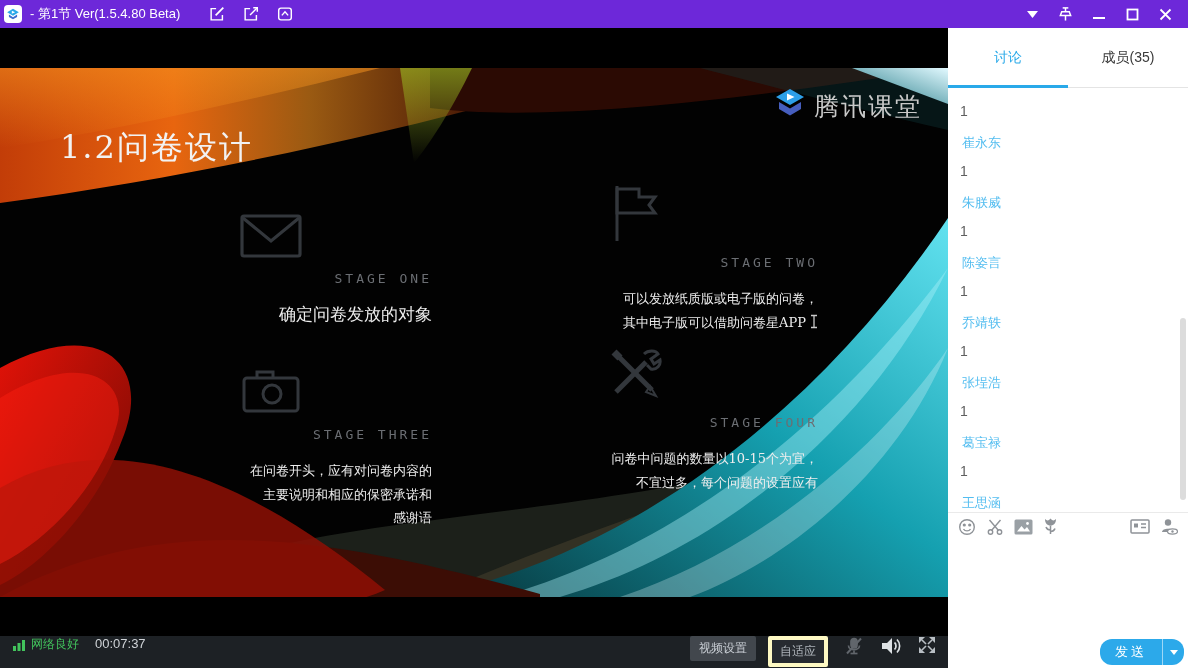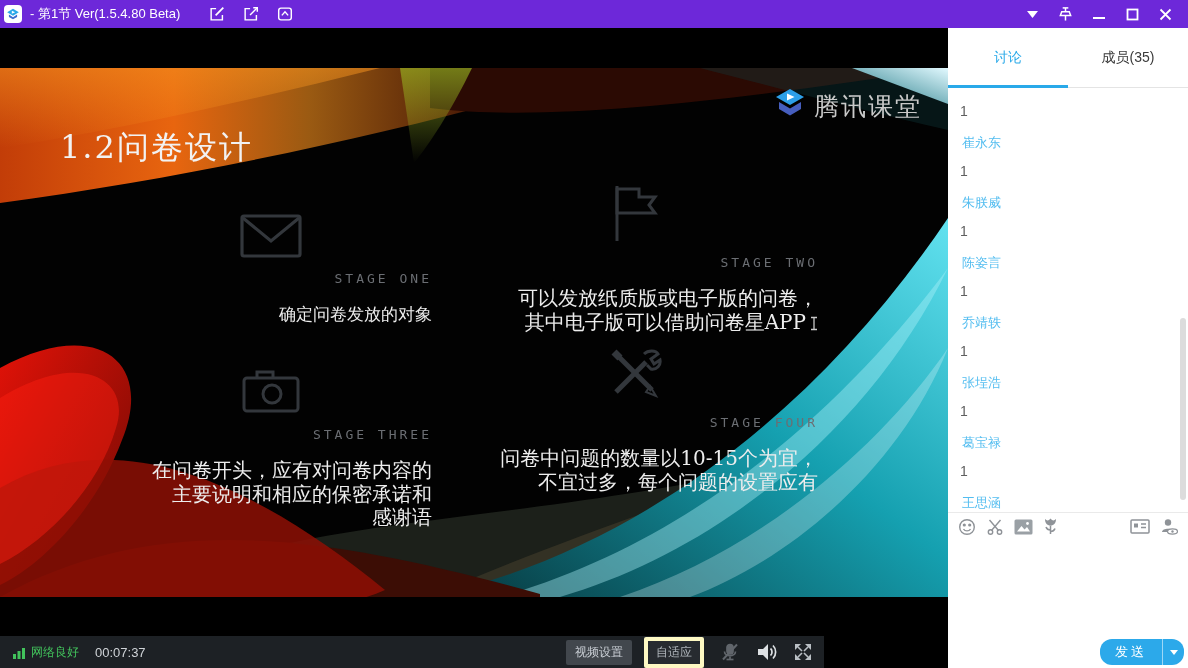--- a/index.html
+++ b/index.html
@@ -31,27 +31,27 @@
   .brand-text { font-size:25px; color:#c9c9c9; letter-spacing:2px; }
 
   .stage { position:absolute; text-align:right; }
   #stage1 { left:110px; top:128px; width:322px; }
   #stage2 { left:450px; top:112px; width:368px; }
   #stage3 { left:110px; top:284px; width:322px; }
   #stage4 { left:450px; top:272px; width:368px; }
   .stage-icon { height:62px; display:flex; align-items:flex-end; justify-content:center; margin-bottom:13px; }
   .stage-label { font-family:"DejaVu Sans Mono",monospace; font-size:13px; color:#6b6e73;
                  letter-spacing:3px; margin-bottom:17px; }
-  .stage-lines { font-family:"DejaVu Serif",serif; font-size:20px; color:#ededed; line-height:23.5px; }
+  .stage-lines { font-family:"DejaVu Serif",serif; font-size:13px; color:#ededed; line-height:23.5px; }
   #stage1 .stage-lines { font-size:17px; }
   .cursor-i { display:inline-block; vertical-align:-2px; margin-left:4px; }
 
   
-  .status-bar { position:absolute; left:0; bottom:0; width:824px; height:32px;
-                background:#1d2125; display:flex; align-items:center; padding:0 12px; }
+  .status-bar { position:absolute; left:0; bottom:0; width:948px; height:32px;
+                background:#1d2125; display:flex; align-items:flex-start; padding:0 12px; }
   .net { display:flex; align-items:center; gap:5px; }
   .net-label { color:#42c35c; font-size:12px; }
   .timer { color:#cfd3d7; font-size:13px; margin-left:16px; }
   .sb-spacer { flex:1; }
   .sb-btn { font-size:12px; border-radius:2px; padding:4px 9px; margin-left:12px; cursor:default; }
   .btn-videoset { background:#42474d; color:#c9ced4; }
   .btn-fit { background:#272b30; color:#aeb4ba; border:4px solid #fef9c3; padding:3px 8px; }
   .sb-ic { display:flex; align-items:center; justify-content:center; margin-left:16px; }
 
   

